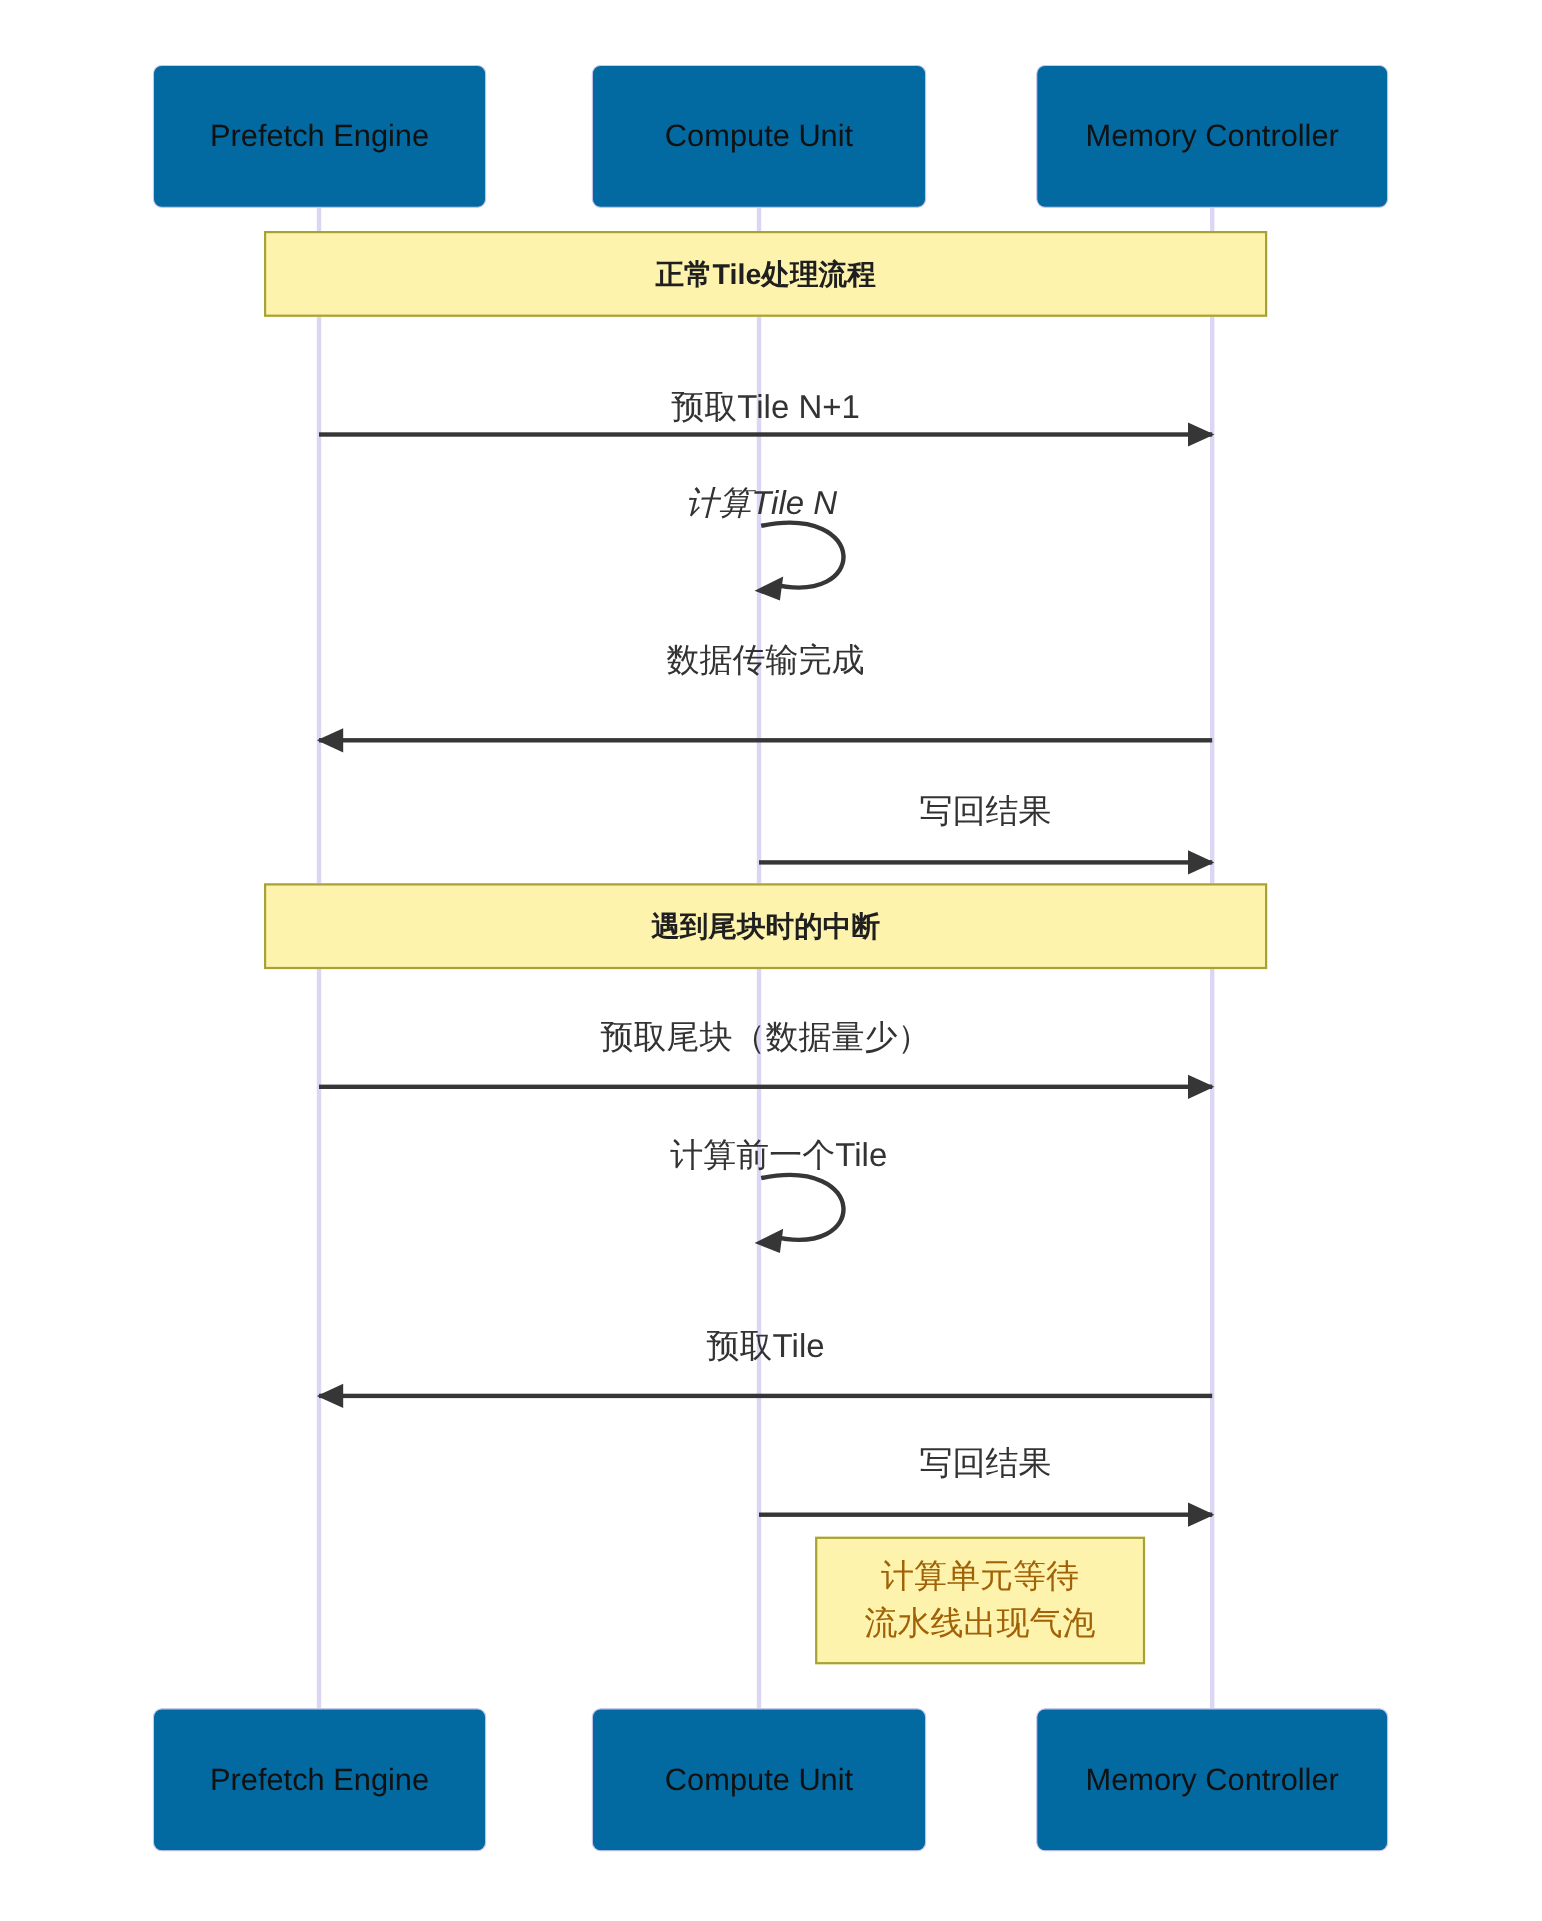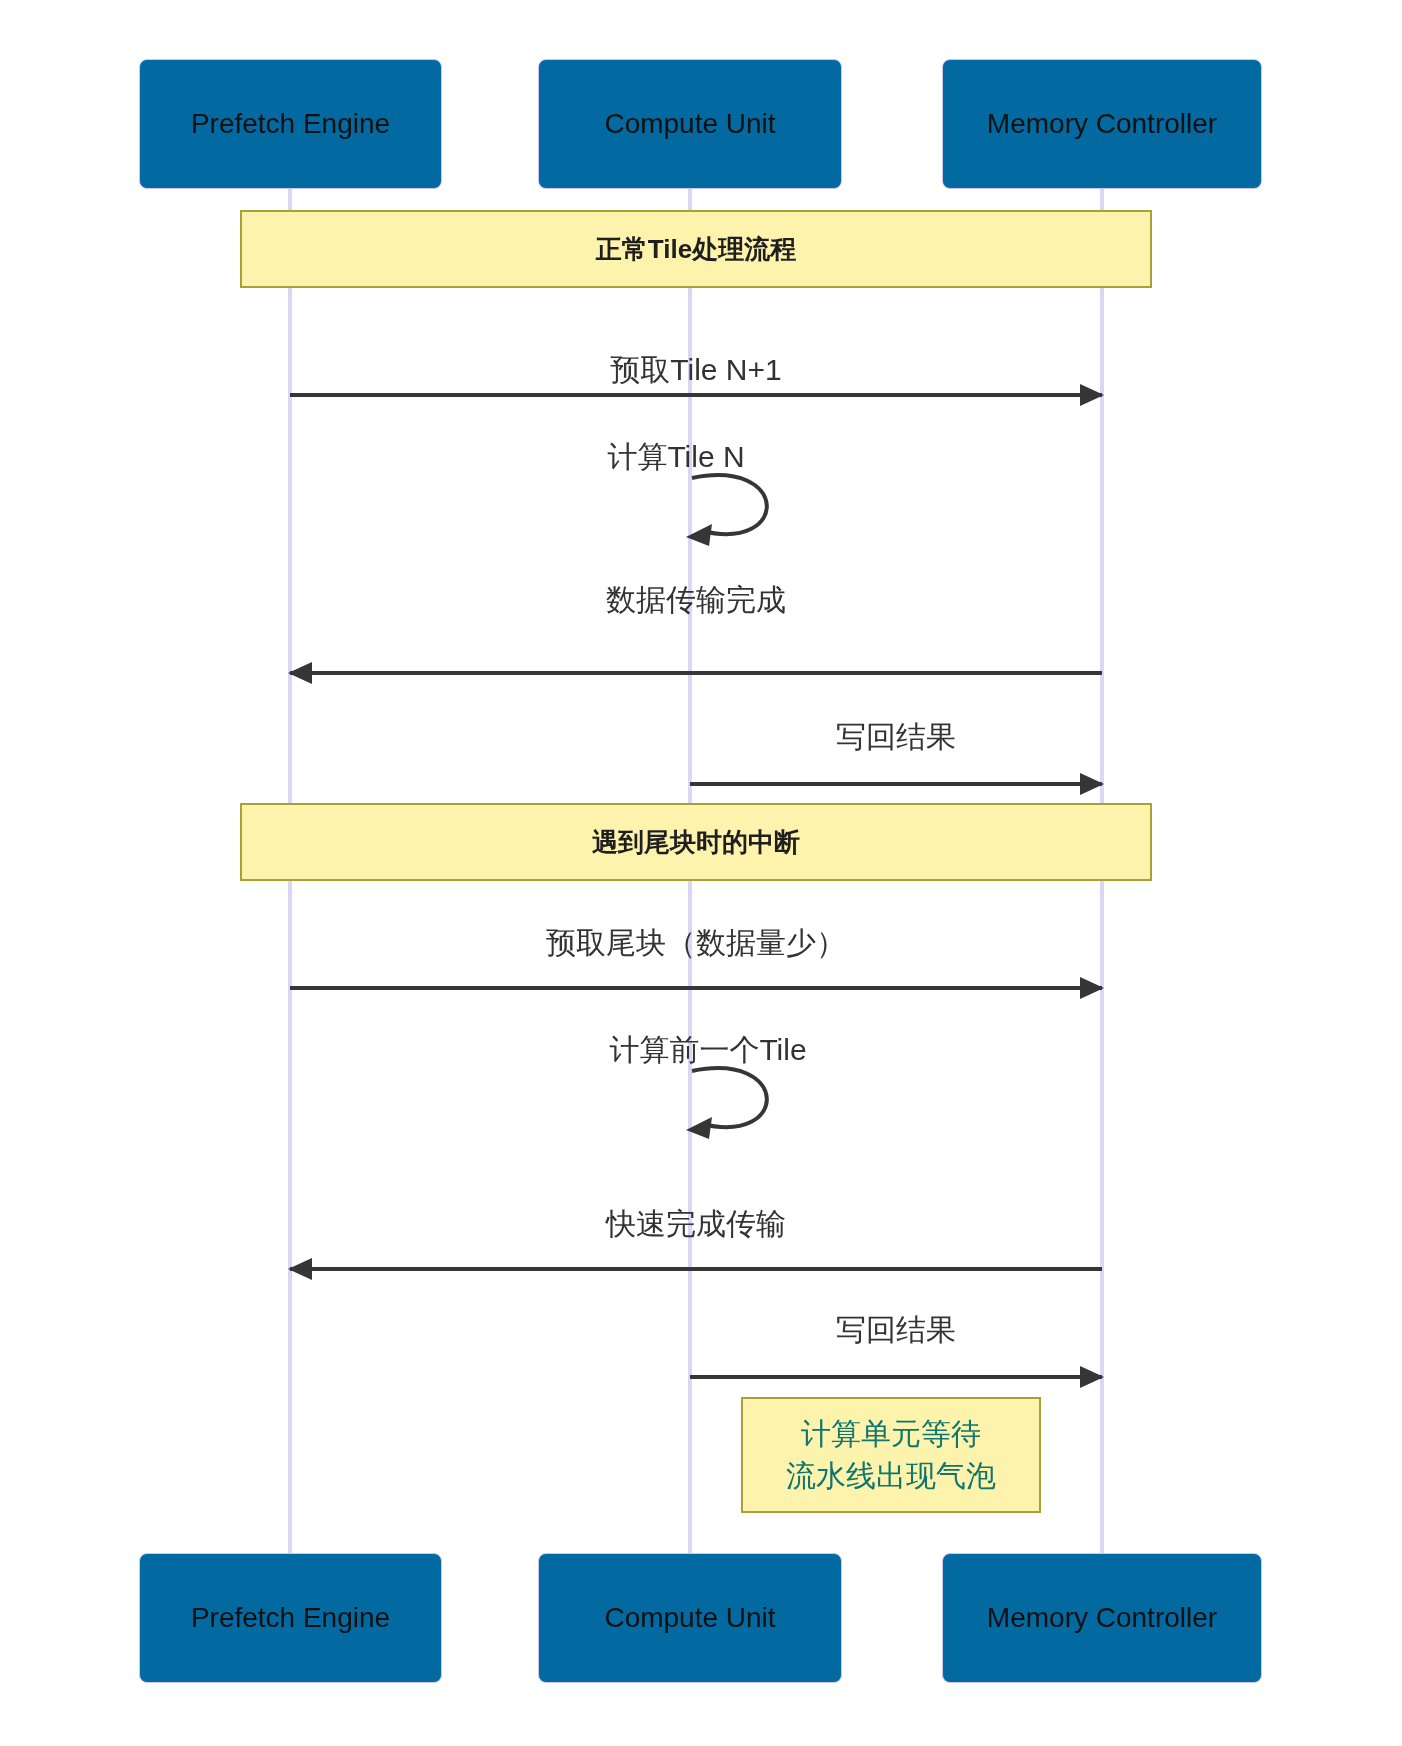--- a/index.html
+++ b/index.html
@@ -56,21 +56,21 @@
     border-top:11px solid transparent;
     border-bottom:11px solid transparent;
   }
   .selfloop{position:absolute;}
   .note{
     position:absolute;
     left:741px;top:1397px;width:300px;height:116px;
     background:#fdf3ad;
     border:2px solid #a7a234;
     display:flex;flex-direction:column;align-items:center;justify-content:center;
-    font-size:30px;line-height:42px;color:#0f766e;
+    font-size:30px;line-height:42px;color:#a16207;
     box-sizing:border-box;
     text-align:center;
   }
 </style>
 </head>
 <body>
 
 <div class="stage">
 
   <div class="lifeline" style="left:288px;top:189px;height:1364px;"></div>
@@ -90,21 +90,21 @@
   <div class="banner" style="top:210px;">
     <span>正常Tile处理流程</span>
   </div>
 
   <div class="msg-label" style="left:696px;top:330px;margin-top:20px;">预取Tile N+1</div>
   <div class="arrow" style="left:290px;top:395px;width:812px;">
     <div class="line"></div>
     <div class="head-right"></div>
   </div>
 
-  <div class="msg-label" style="left:676px;top:437px;">计算Tile N</div>
+  <div class="msg-label" style="left:692px;top:437px;font-style:italic;">计算Tile N</div>
   <svg class="selfloop" style="left:600px;top:450px;" width="240" height="110" viewBox="600 450 240 110">
     <path d="M 692 478 C 790 458, 790 552, 702 531" fill="none" stroke="#363636" stroke-width="4"></path>
     <polygon points="686,537 712,524 709,546" fill="#363636"></polygon>
   </svg>
 
   <div class="msg-label" style="left:696px;top:580px;">数据传输完成</div>
   <div class="arrow" style="left:290px;top:673px;width:812px;">
     <div class="line"></div>
     <div class="head-left"></div>
   </div>
@@ -124,21 +124,21 @@
     <div class="line"></div>
     <div class="head-right"></div>
   </div>
 
   <div class="msg-label" style="left:692px;top:1030px;margin-left:16px;">计算前一个Tile</div>
   <svg class="selfloop" style="left:600px;top:1043px;" width="240" height="110" viewBox="600 1043 240 110">
     <path d="M 692 1071 C 790 1051, 790 1145, 702 1124" fill="none" stroke="#363636" stroke-width="4"></path>
     <polygon points="686,1130 712,1117 709,1139" fill="#363636"></polygon>
   </svg>
 
-  <div class="msg-label" style="left:696px;top:1204px;">快速完成传输</div>
+  <div class="msg-label" style="left:696px;top:1204px;">预取Tile</div>
   <div class="arrow" style="left:290px;top:1269px;width:812px;">
     <div class="line"></div>
     <div class="head-left"></div>
   </div>
 
   <div class="msg-label" style="left:896px;top:1310px;">写回结果</div>
   <div class="arrow" style="left:690px;top:1377px;width:412px;">
     <div class="line"></div>
     <div class="head-right"></div>
   </div>

